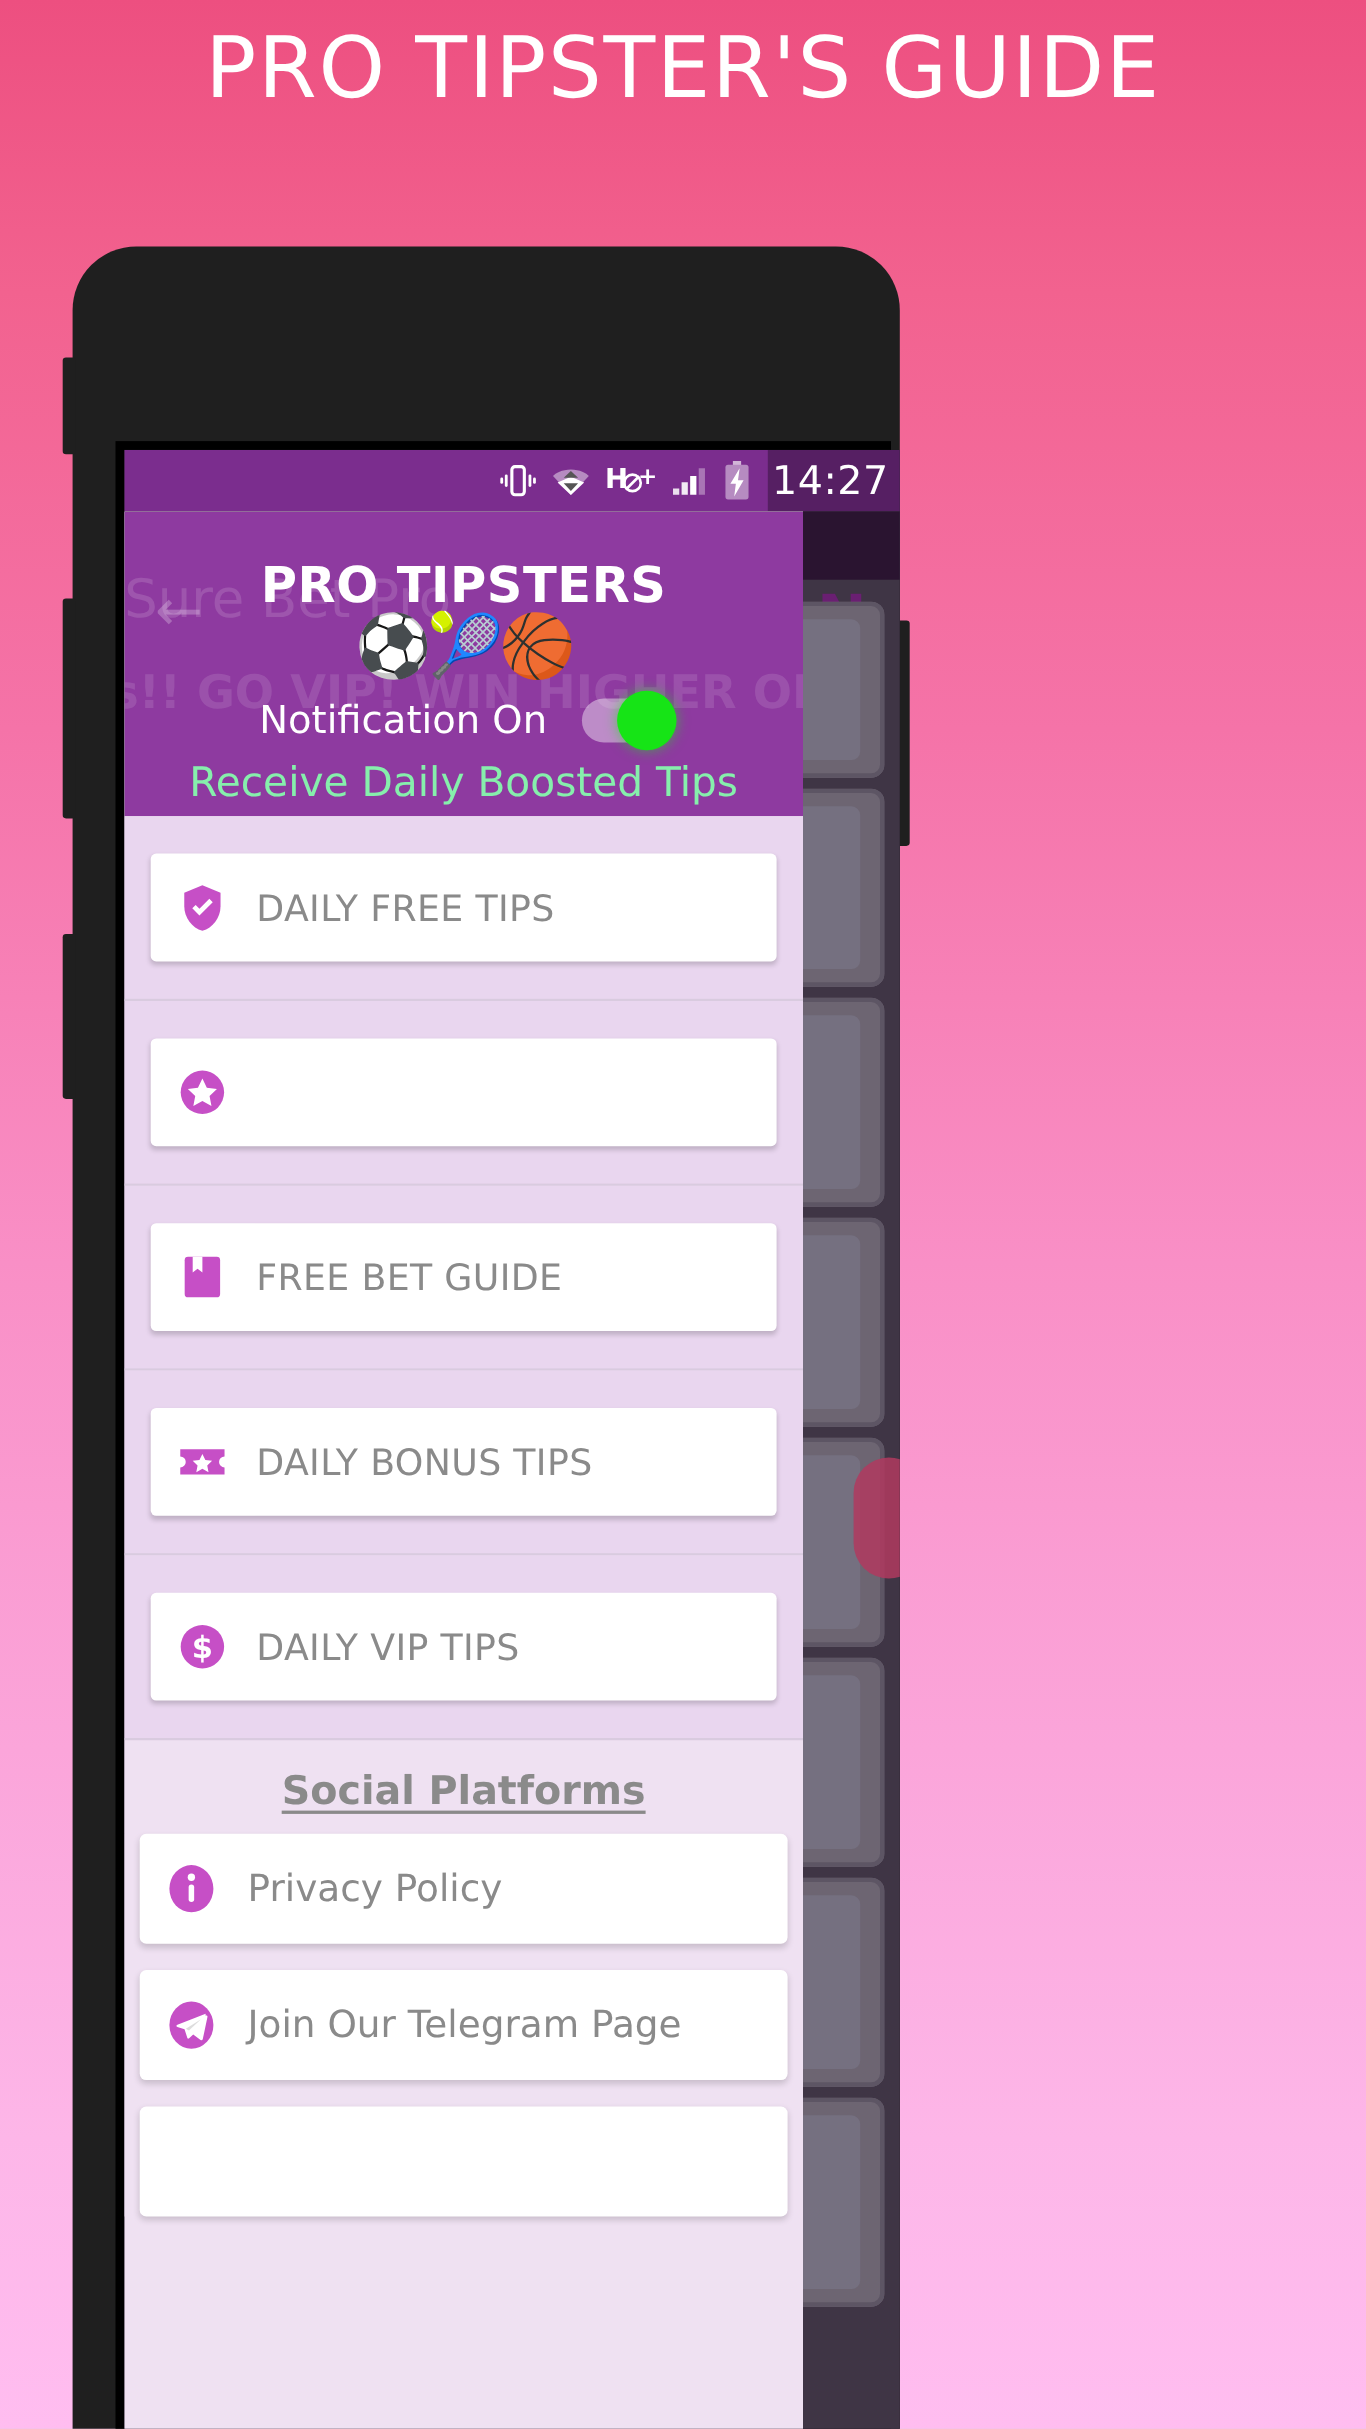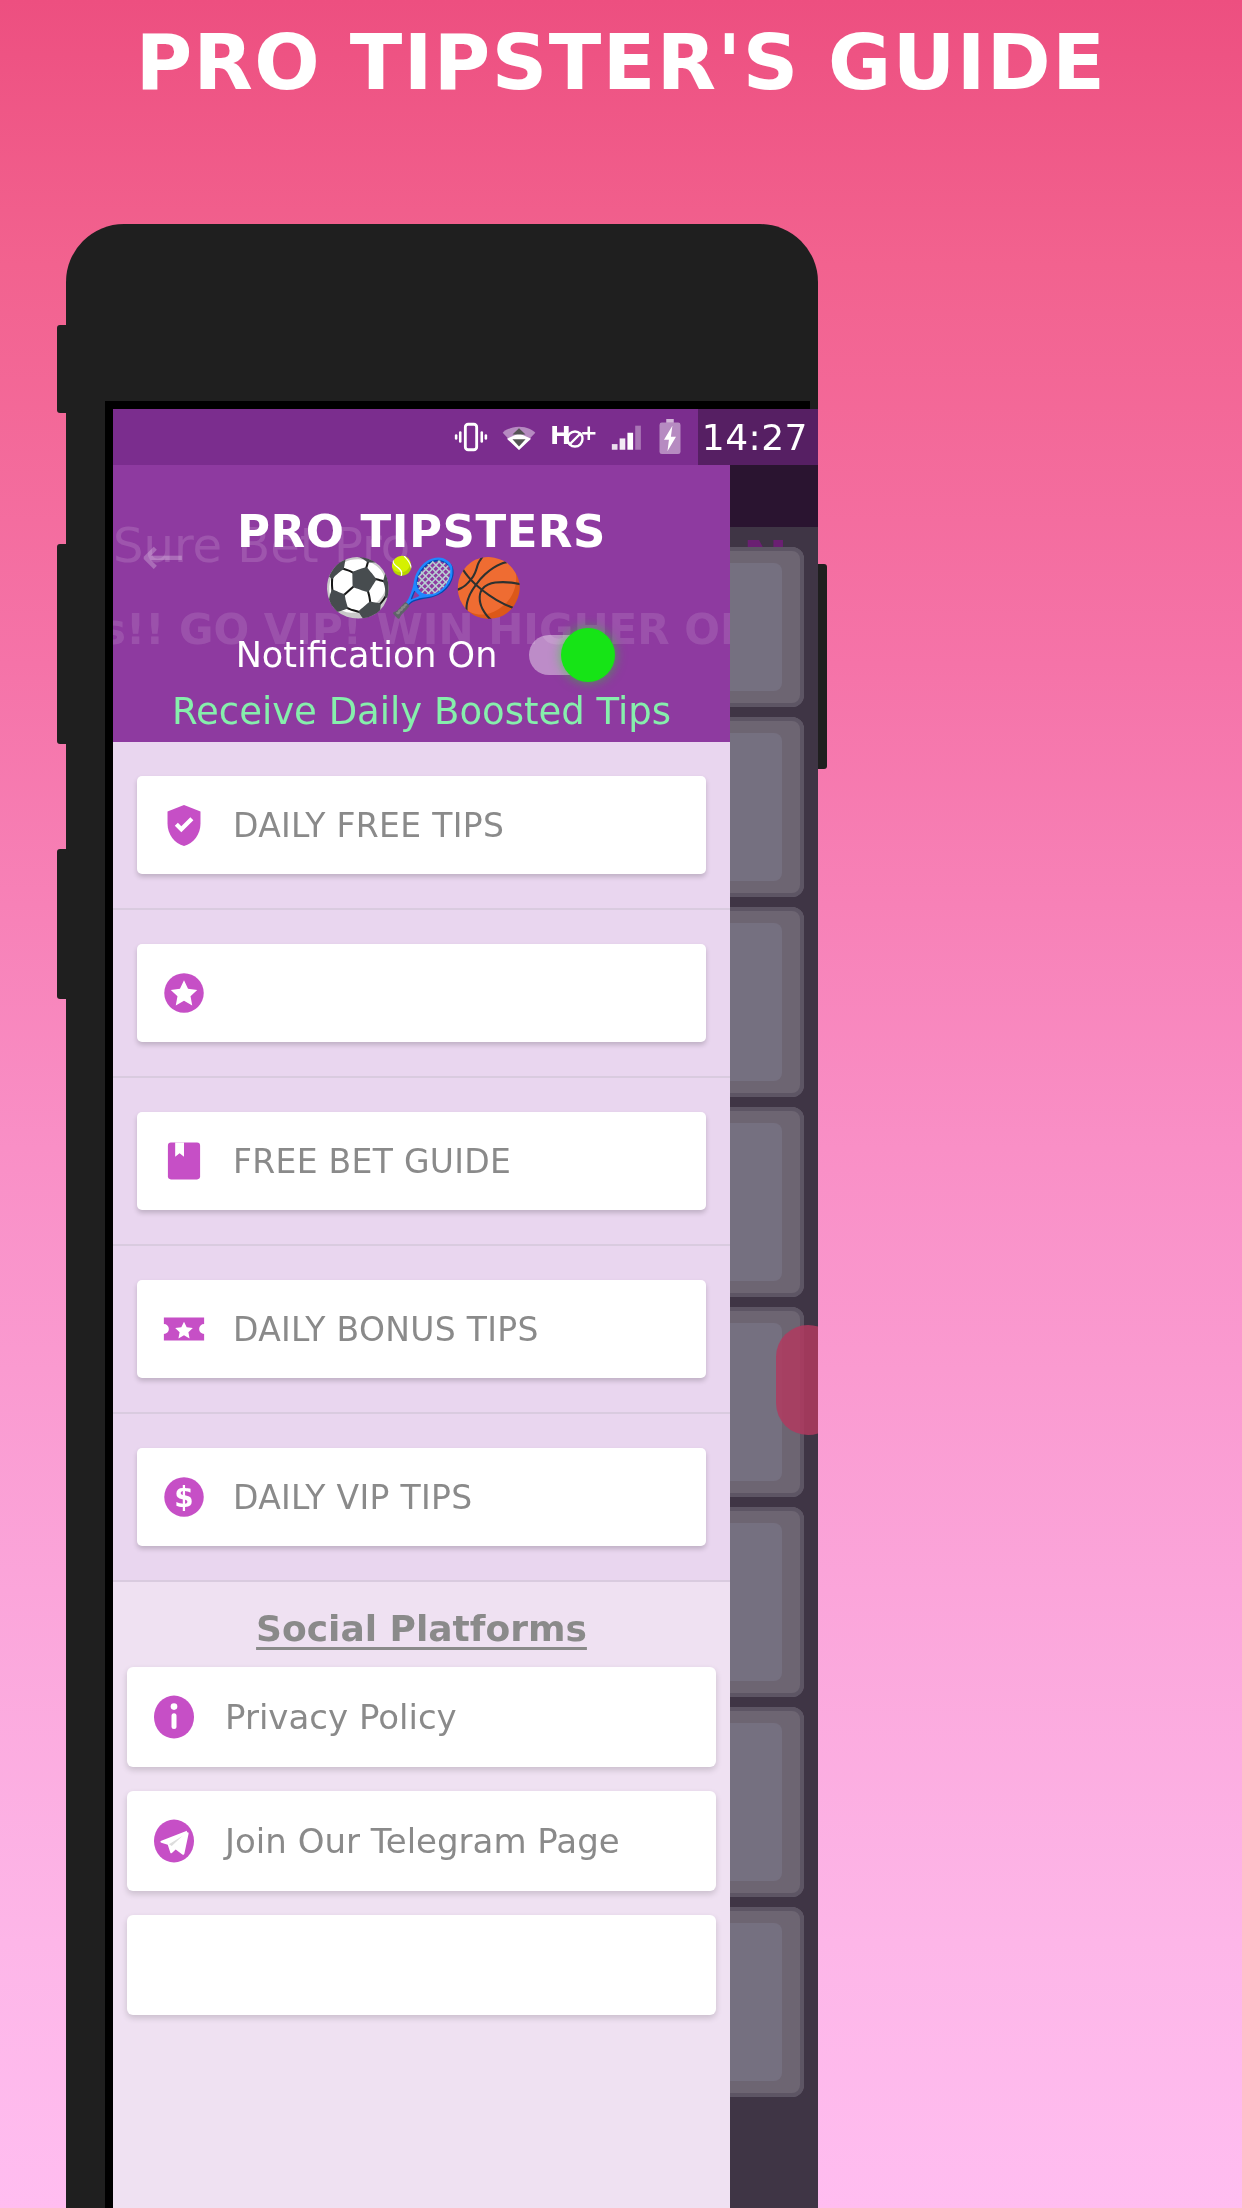--- a/index.html
+++ b/index.html
@@ -7,21 +7,21 @@
   body {
     font-family:"Liberation Sans", sans-serif;
     background:linear-gradient(180deg,#ed4f80 0%,#f2628f 12%,#f573a8 30%,#f98fc6 52%,#fba5da 72%,#fdb6e8 88%,#ffbdf0 100%);
     position:relative;
   }
 
   
   .promo-title{
     position:absolute; top:18px; left:0; width:1242px;
     text-align:center; color:#ffffff;
-    font-size:77px; font-weight:700; letter-spacing:1.5px;
+    font-size:77px; font-weight:400; letter-spacing:1.5px;
     font-family:"DejaVu Sans", sans-serif;
     white-space:nowrap;
   }
 
   
   .phone{
     position:absolute; left:66px; top:224px;
     width:752px; height:1990px;
     background:#1f1f1f;
     border-radius:58px 58px 0 0;

